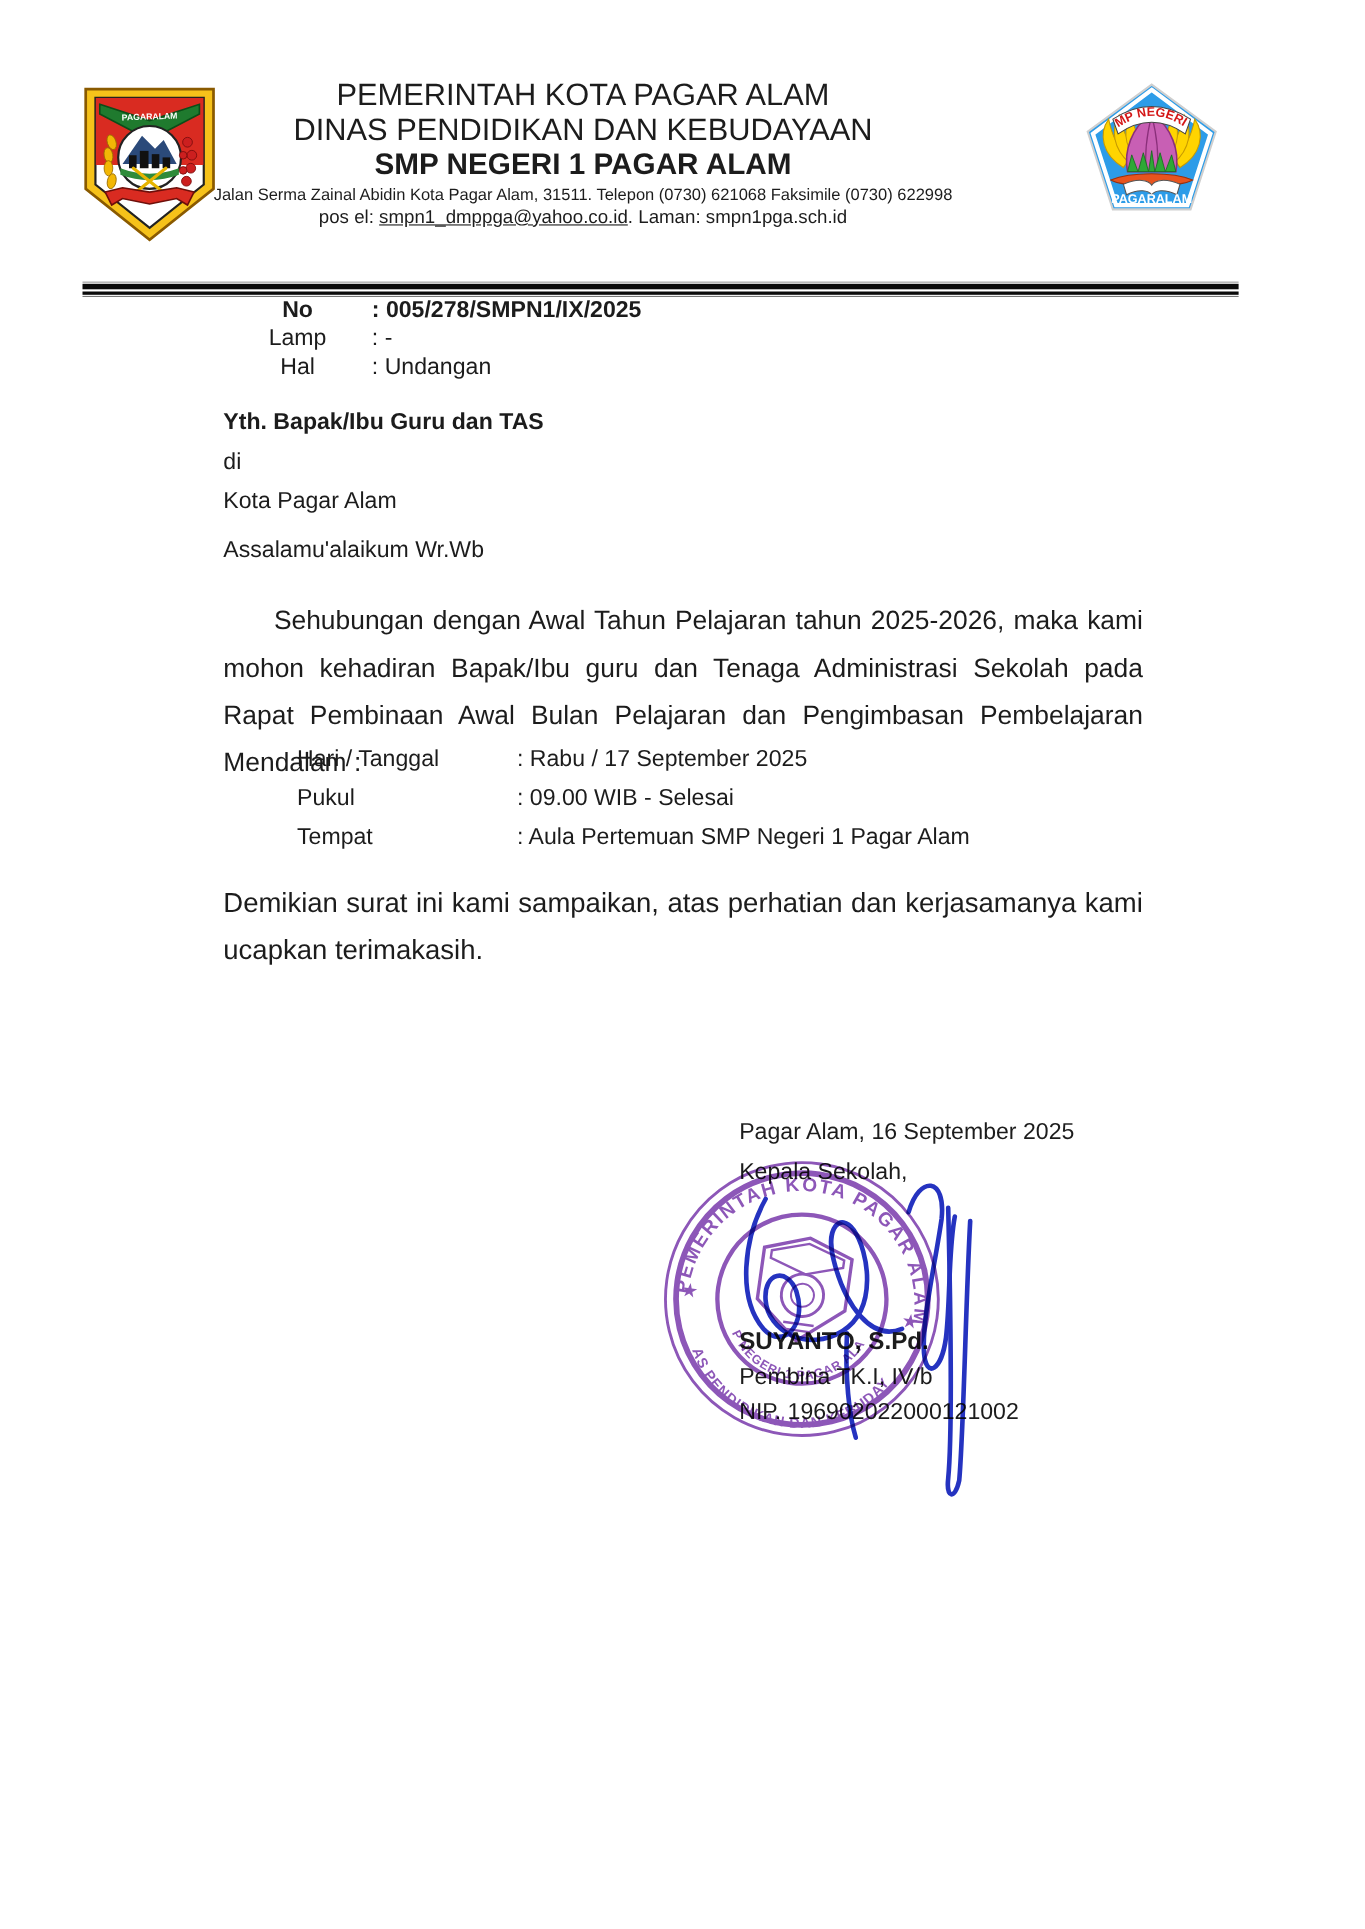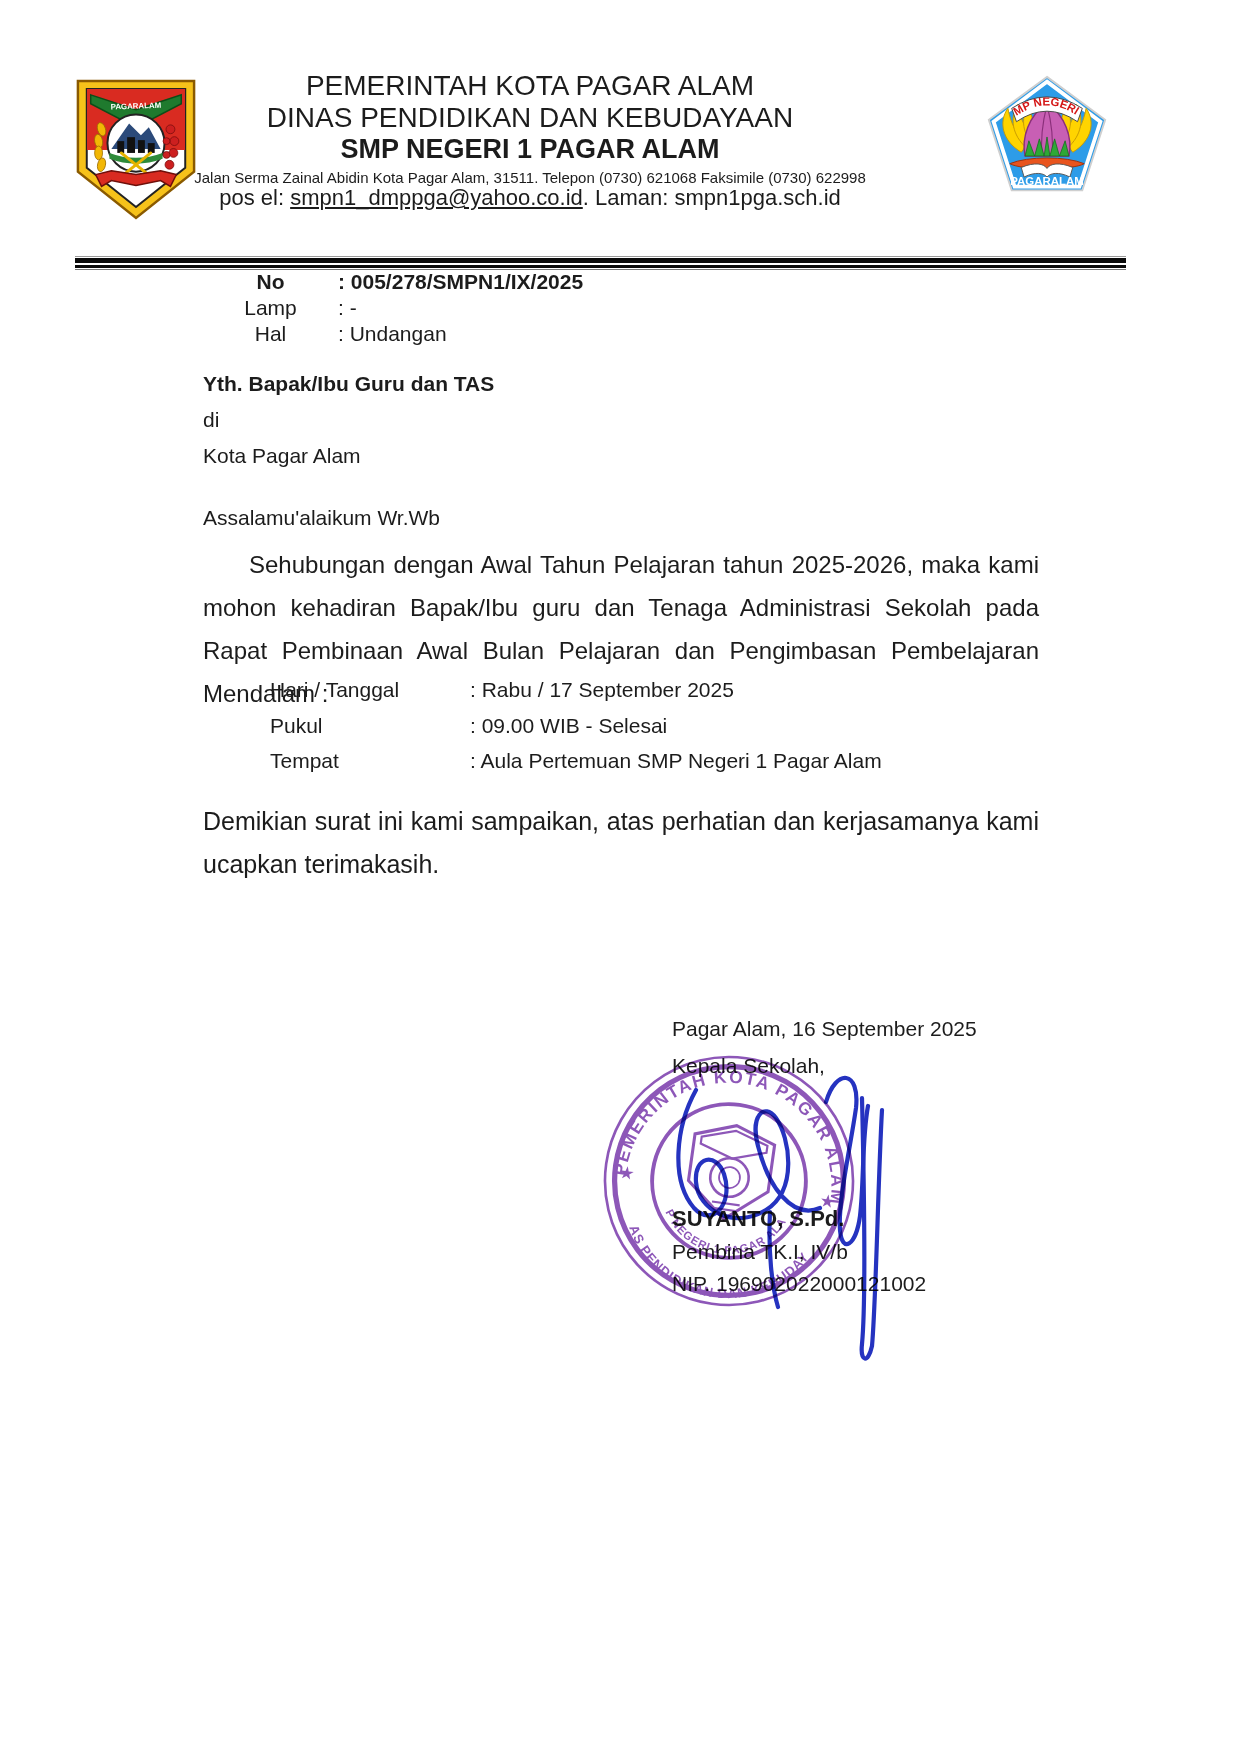--- a/index.html
+++ b/index.html
@@ -7,39 +7,39 @@
   body { font-family:"Liberation Sans", sans-serif; }
   .page {
     position:relative; width:1241px; height:1754px; margin:0 auto;
     background:#ffffff; color:#1c1c1c; overflow:hidden;
   }
   
   .header-text { position:absolute; left:35px; top:70px; width:990px; text-align:center; }
   .h-line1, .h-line2 { font-size:28px; font-weight:400; line-height:32px; }
   .h-line3, .h-line4 { font-size:27px; font-weight:700; line-height:31px; }
   .h-address { font-size:15px; line-height:19px; margin-top:3px; }
-  .h-contact { font-size:22px; line-height:21px; }
+  .h-contact { font-size:17px; line-height:21px; }
   .h-contact .email { text-decoration:underline; }
   .logo-left  { position:absolute; left:72px;  top:76px; }
   .logo-right { position:absolute; left:985px; top:74px; }
   .sep { position:absolute; left:75px; top:256px; width:1051px; }
   .sep .b0 { height:1px; background:#9a9a9a; margin-bottom:1px; }
   .sep .b1 { height:5px; background:#0a0a0a; margin-bottom:2px; }
   .sep .b2 { height:3px; background:#0a0a0a; margin-bottom:1px; }
   .sep .b3 { height:1px; background:#777; }
   
   .meta { position:absolute; left:203px; top:269px; font-size:21px; line-height:26px; }
   .meta-row { display:flex;text-align:center; }
   .meta-row .lbl { width:135px; }
   .meta-row.bold { font-weight:700; }
   
   .recipient { position:absolute; left:203px; top:366px; font-size:21px; line-height:36px; }
   .recipient .to { font-weight:700; }
   
-  .salutation { position:absolute; left:203px; top:506px; font-size:21px; }
+  .salutation { position:absolute; left:203px; top:488px; font-size:21px; }
   .para1 {
     position:absolute; left:203px; top:543px; width:836px;
     font-size:24px; line-height:43px; text-align:justify; text-indent:46px;
   }
   .details { position:absolute; left:270px; top:672px; font-size:21px; line-height:35.5px; }
   .detail-row { display:flex; }
   .detail-row .lbl { width:200px; }
   .closing {
     position:absolute; left:203px; top:800px; width:836px;
     font-size:25px; line-height:43px; text-align:justify;

